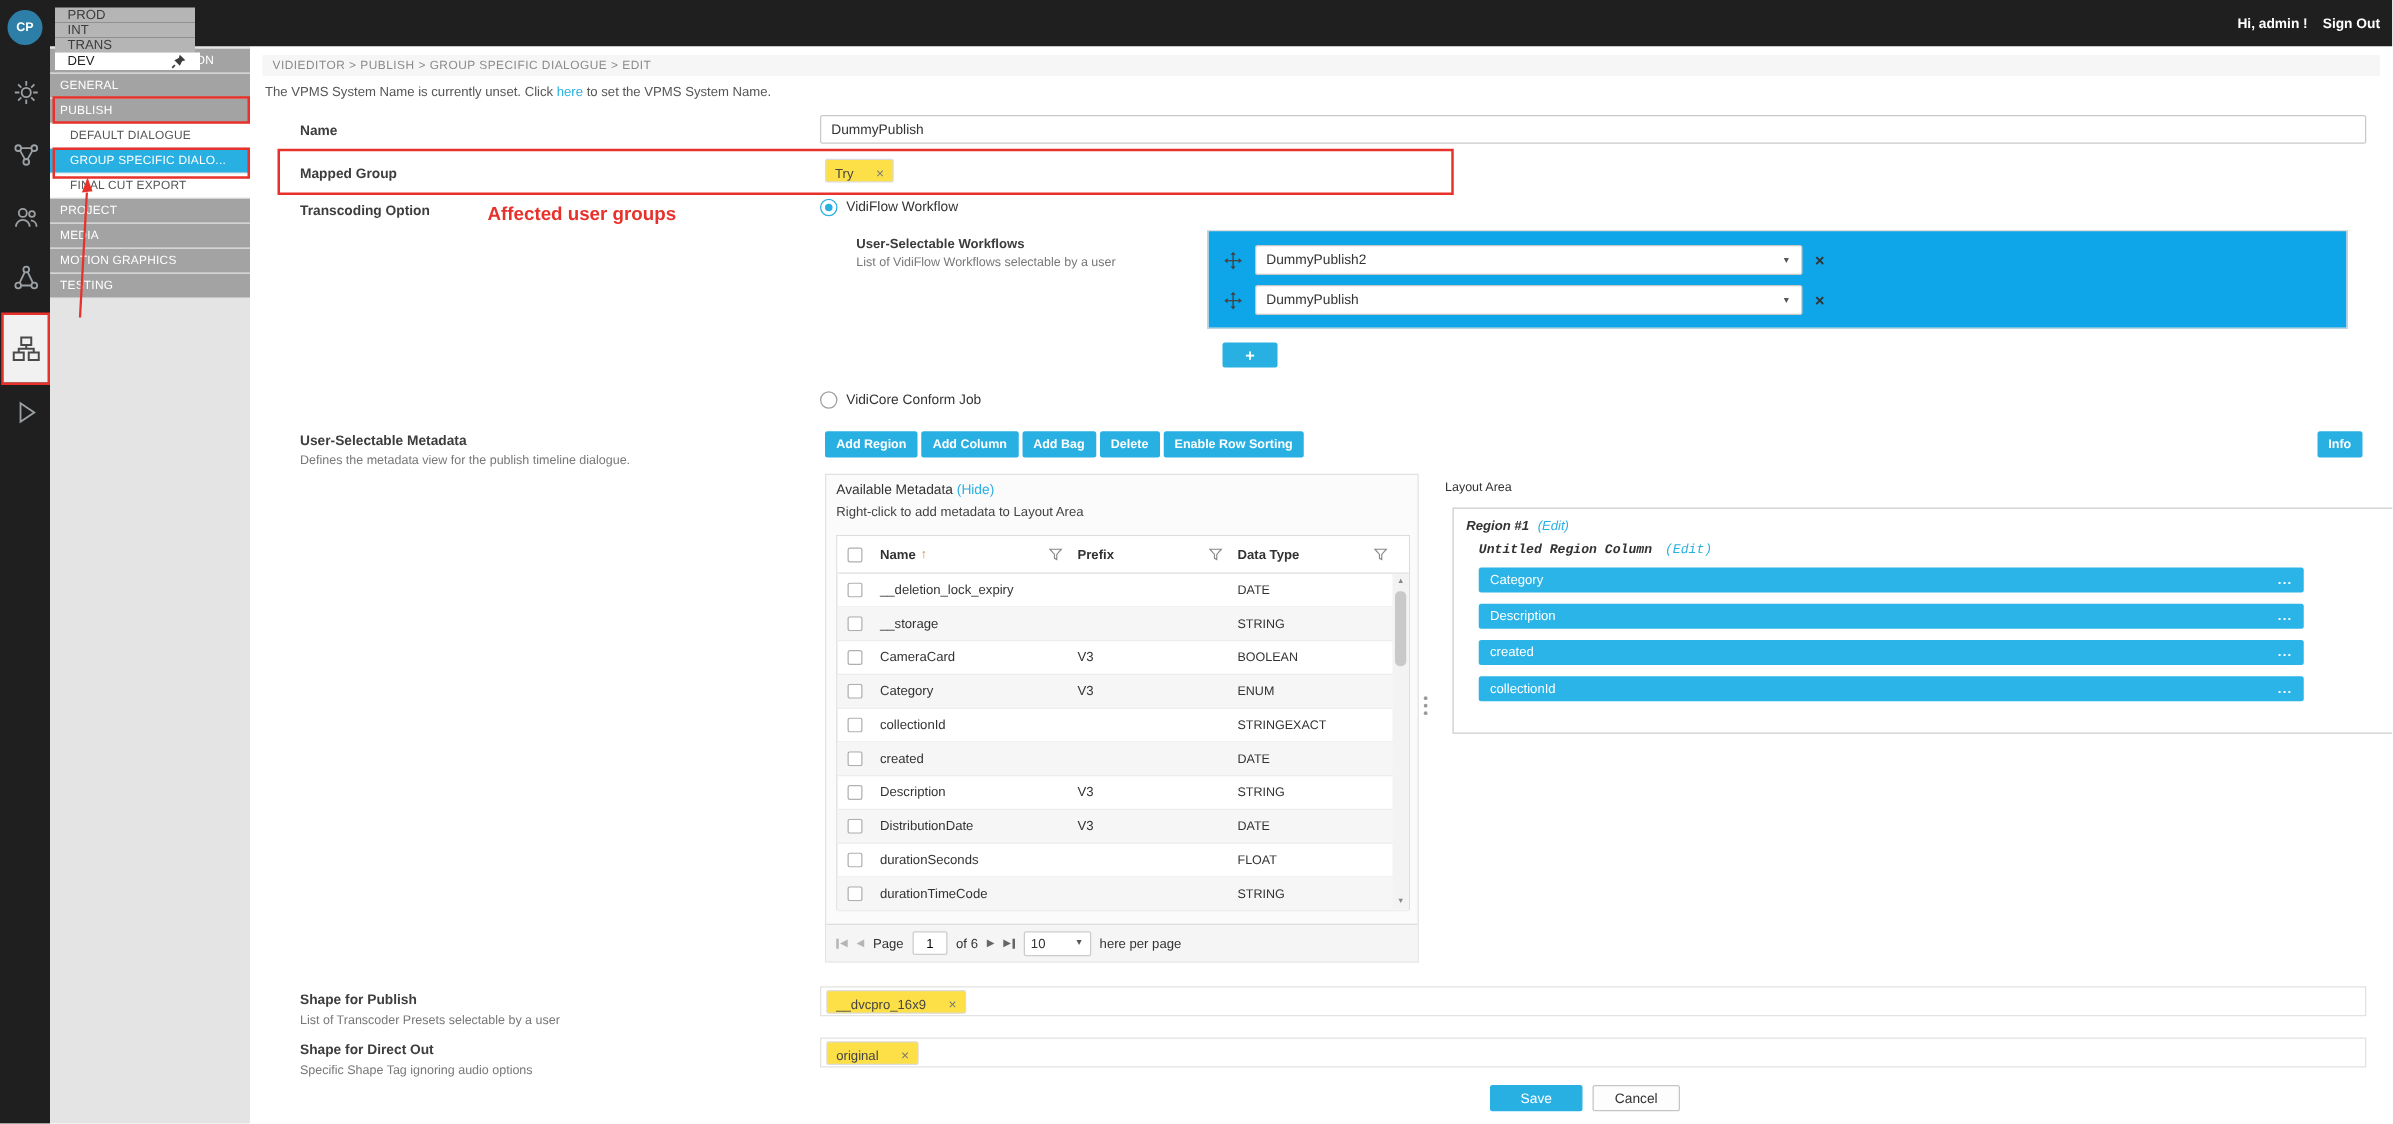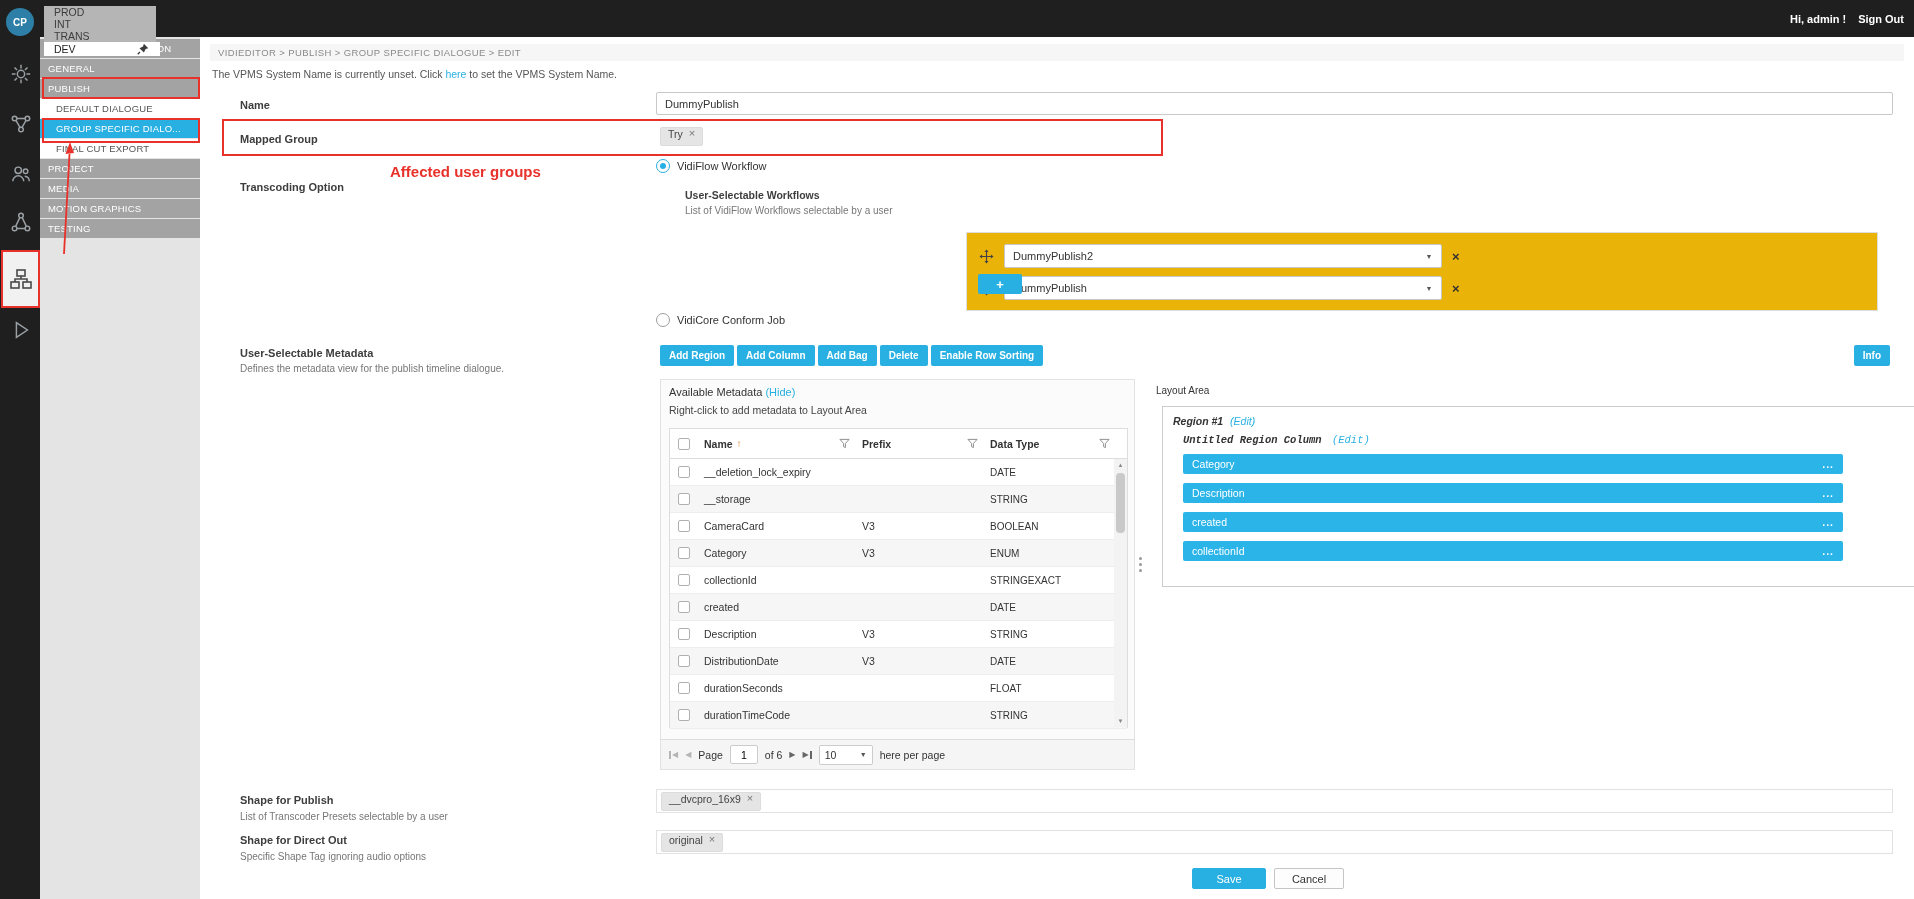--- a/index.html
+++ b/index.html
@@ -46,35 +46,35 @@
                 padding-left:8px; }
   .notice { position:absolute; left:12px; top:31px; font-size:10.5px; color:#555; }
   .notice .link { color:#29b0e2; cursor:pointer; }
 
   .f-label { position:absolute; left:40px; font-size:11px; font-weight:bold; color:#3d3d3d; }
   .f-desc  { position:absolute; left:40px; font-size:10px; color:#777; }
 
   .text-input { position:absolute; height:23px; border:1px solid #c9c9c9; border-radius:2px;
                 font-size:11px; color:#333; padding:0 8px; font-family:"Liberation Sans",sans-serif; }
 
-  .chip { display:inline-flex; align-items:flex-start; gap:6px; height:19px; background:#e5e5e5;
+  .chip { display:inline-flex; align-items:flex-end; gap:18px; height:19px; background:#fde047;
           border:1px solid #dcdcdc; border-radius:2px; padding:0 7px; font-size:10.5px; color:#444; }
   .chip .x { color:#777; font-size:11px; cursor:pointer; line-height:1; }
 
   .radio-row { position:absolute; display:flex; align-items:center; gap:7px; }
   .radio { width:14px; height:14px; border-radius:50%; border:1px solid #9e9e9e; background:#fff; position:relative; }
   .radio.checked { border-color:#29b0e2; }
   .radio.checked::after { content:""; position:absolute; left:3px; top:3px; width:6px; height:6px;
                           border-radius:50%; background:#29b0e2; }
   .radio-label { font-size:11px; color:#333; }
 
   .wf-title { position:absolute; left:485px; top:152px; font-size:10.5px; font-weight:bold; color:#3d3d3d; }
   .wf-desc  { position:absolute; left:485px; top:168px; font-size:10px; color:#777; }
   .wf-panel { position:absolute; left:766px; top:147px; width:912px; height:79px;
-              border:1px solid #ddd; background:#eab308; padding:7px 12px;margin-top:48px; }
+              border:1px solid #ddd; background:#0ea5e9; padding:7px 12px; }
   .wf-row { height:32px; display:flex; align-items:center; gap:10px; }
   .dropdown { width:438px; height:24px; border:1px solid #c8c8c8; border-radius:2px; background:#fff;
               display:flex; align-items:center; padding-left:8px; font-size:11px; color:#333; cursor:pointer; }
   .dd-arrow { margin-left:auto; width:24px; height:100%; display:flex; align-items:center;
               justify-content:center; font-size:7px; color:#555; }
   .wf-x { font-size:13px; font-weight:bold; color:#333; cursor:pointer; }
   .add-btn { position:absolute; left:778px; top:237px; width:44px; height:20px; background:#29b0e2;
              border:none; border-radius:2px; color:#fff; font-size:13px; font-weight:bold; cursor:pointer; }
 
   .toolbar { position:absolute; left:460px; top:308px; display:flex; gap:3px; }
@@ -261,21 +261,21 @@
 
     <label class="f-label" style="top:62px">Name</label>
     <input class="text-input" style="left: 456px; top: 55px; width: 1237px;" value="DummyPublish">
 
     <label class="f-label" style="top:96px">Mapped Group</label>
     <div class="chip" style="position:absolute;left:460px;top:90px">
       <span>Try</span>
       <span class="x">×</span>
     </div>
 
-    <label class="f-label" style="top:144px">Transcoding Option</label>
+    <label class="f-label" style="top:126px">Transcoding Option</label>
     <div class="radio-row" style="left:456px;top:122px">
       <span class="radio checked"></span>
       <span class="radio-label">VidiFlow Workflow</span>
     </div>
 
     <div class="wf-title">User-Selectable Workflows</div>
     <div class="wf-desc">List of VidiFlow Workflows selectable by a user</div>
 
     <div class="wf-panel">
       <div class="wf-row">

